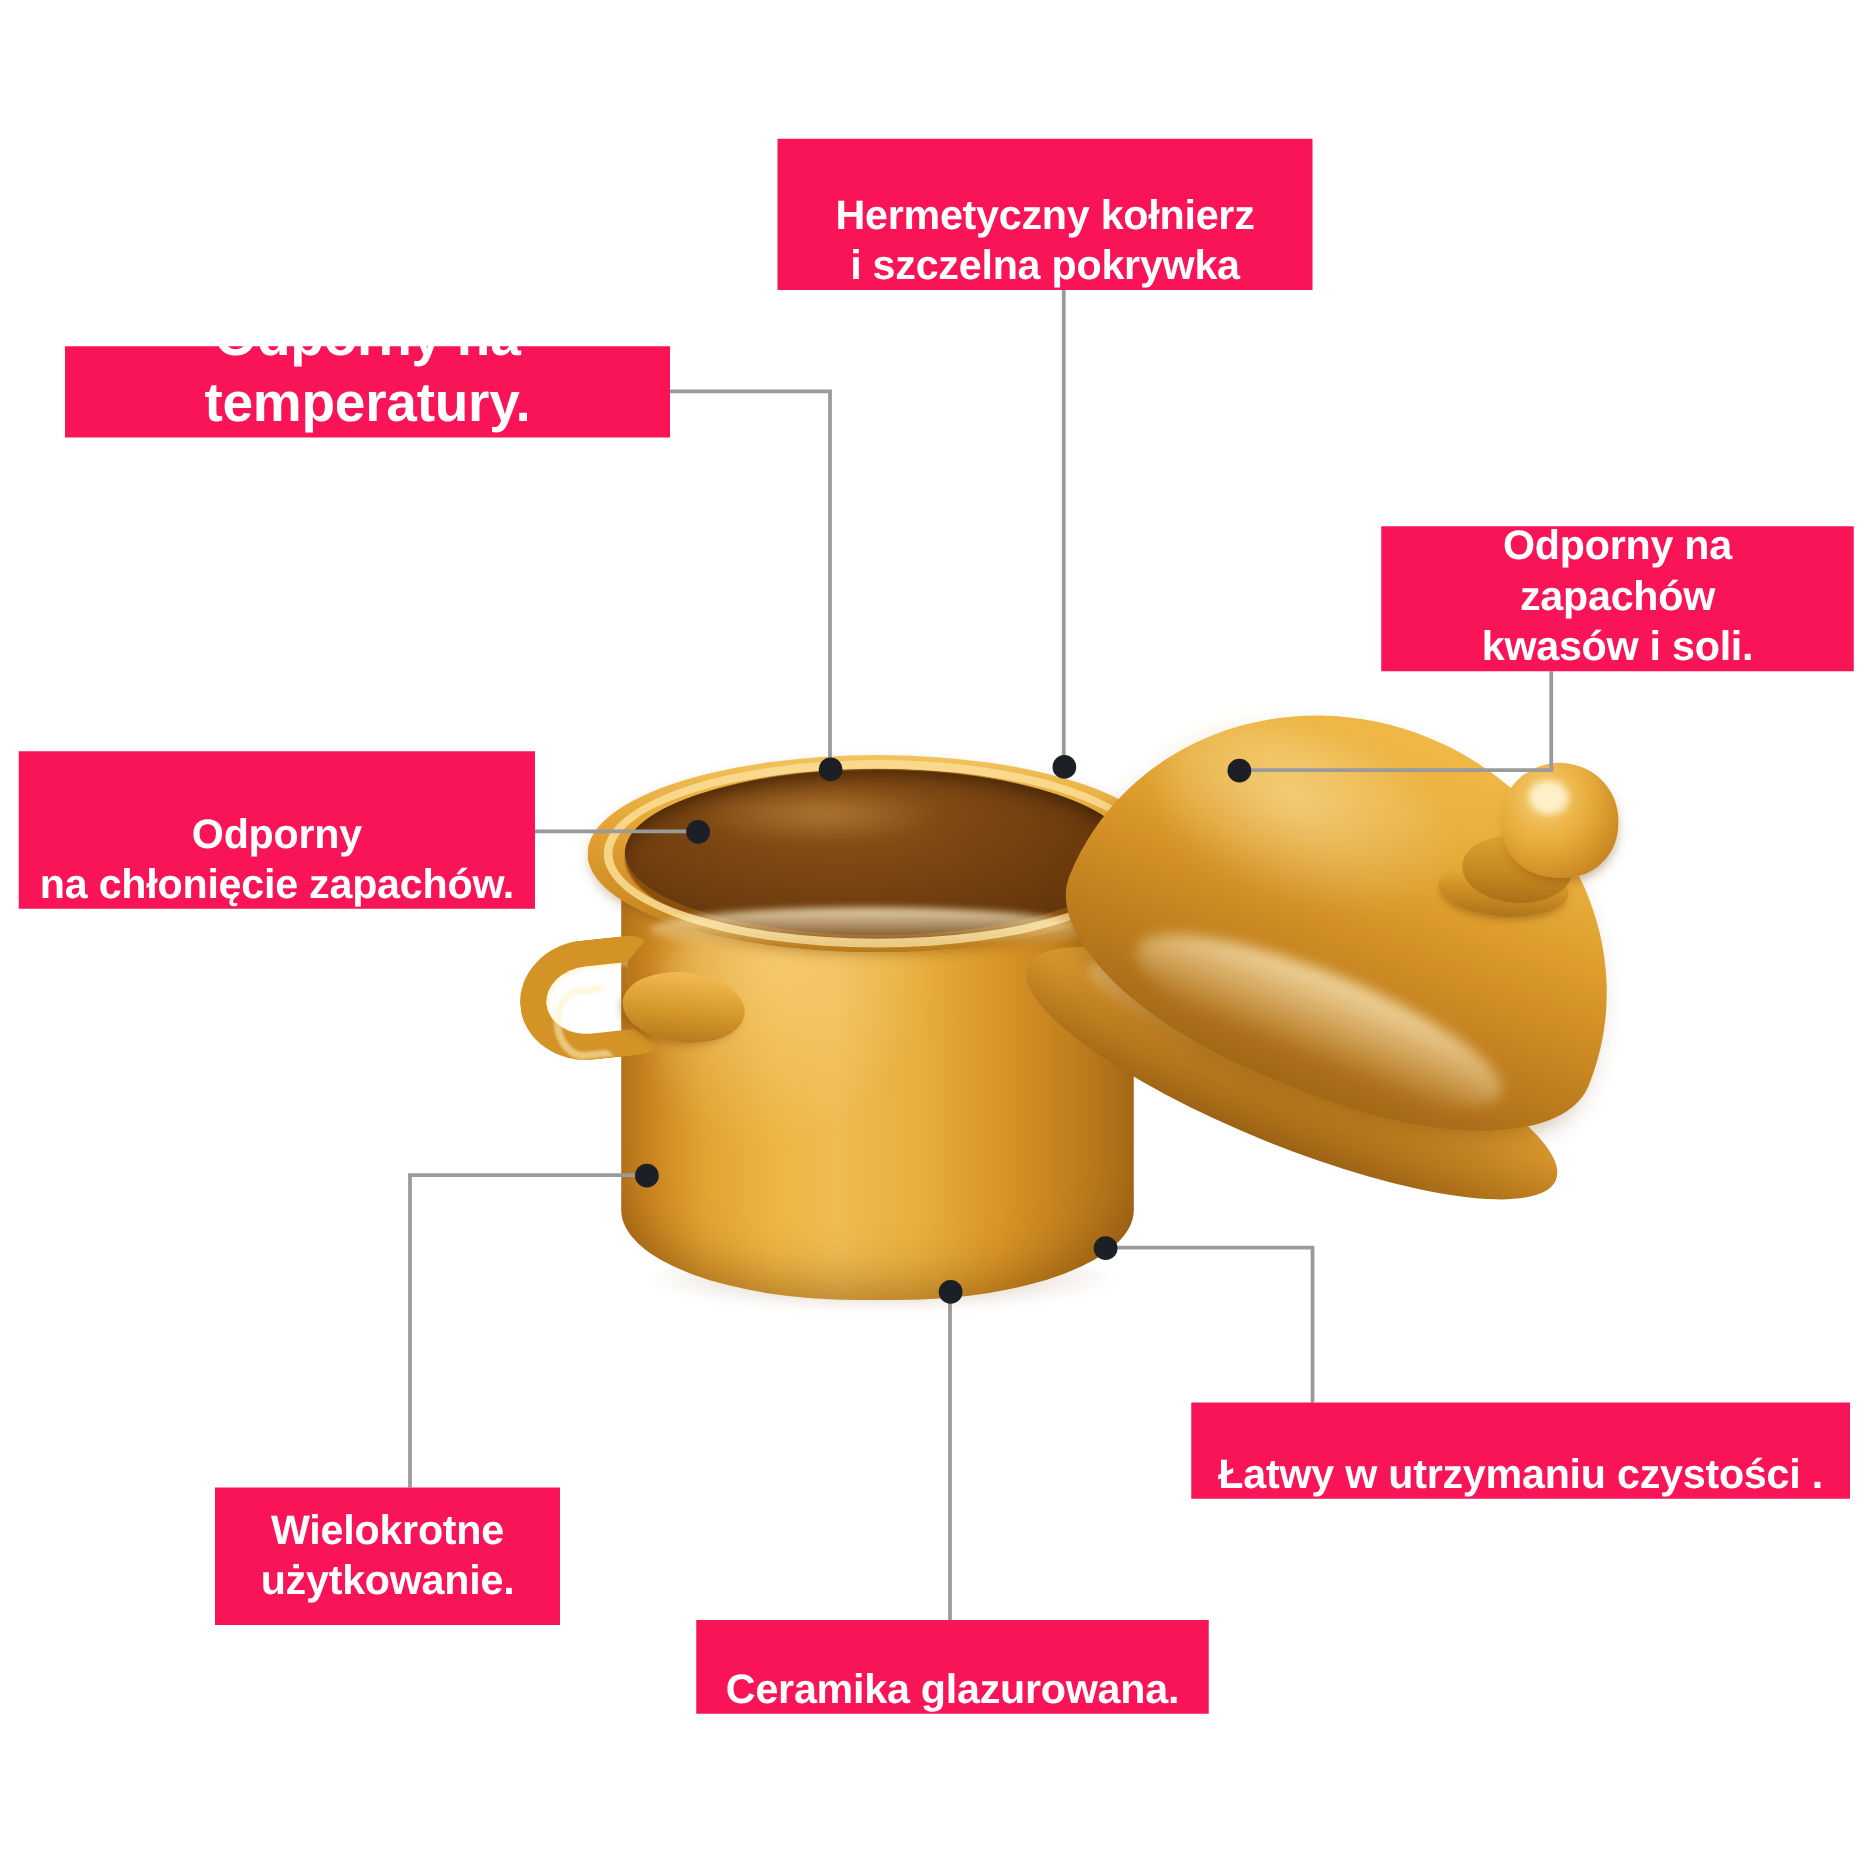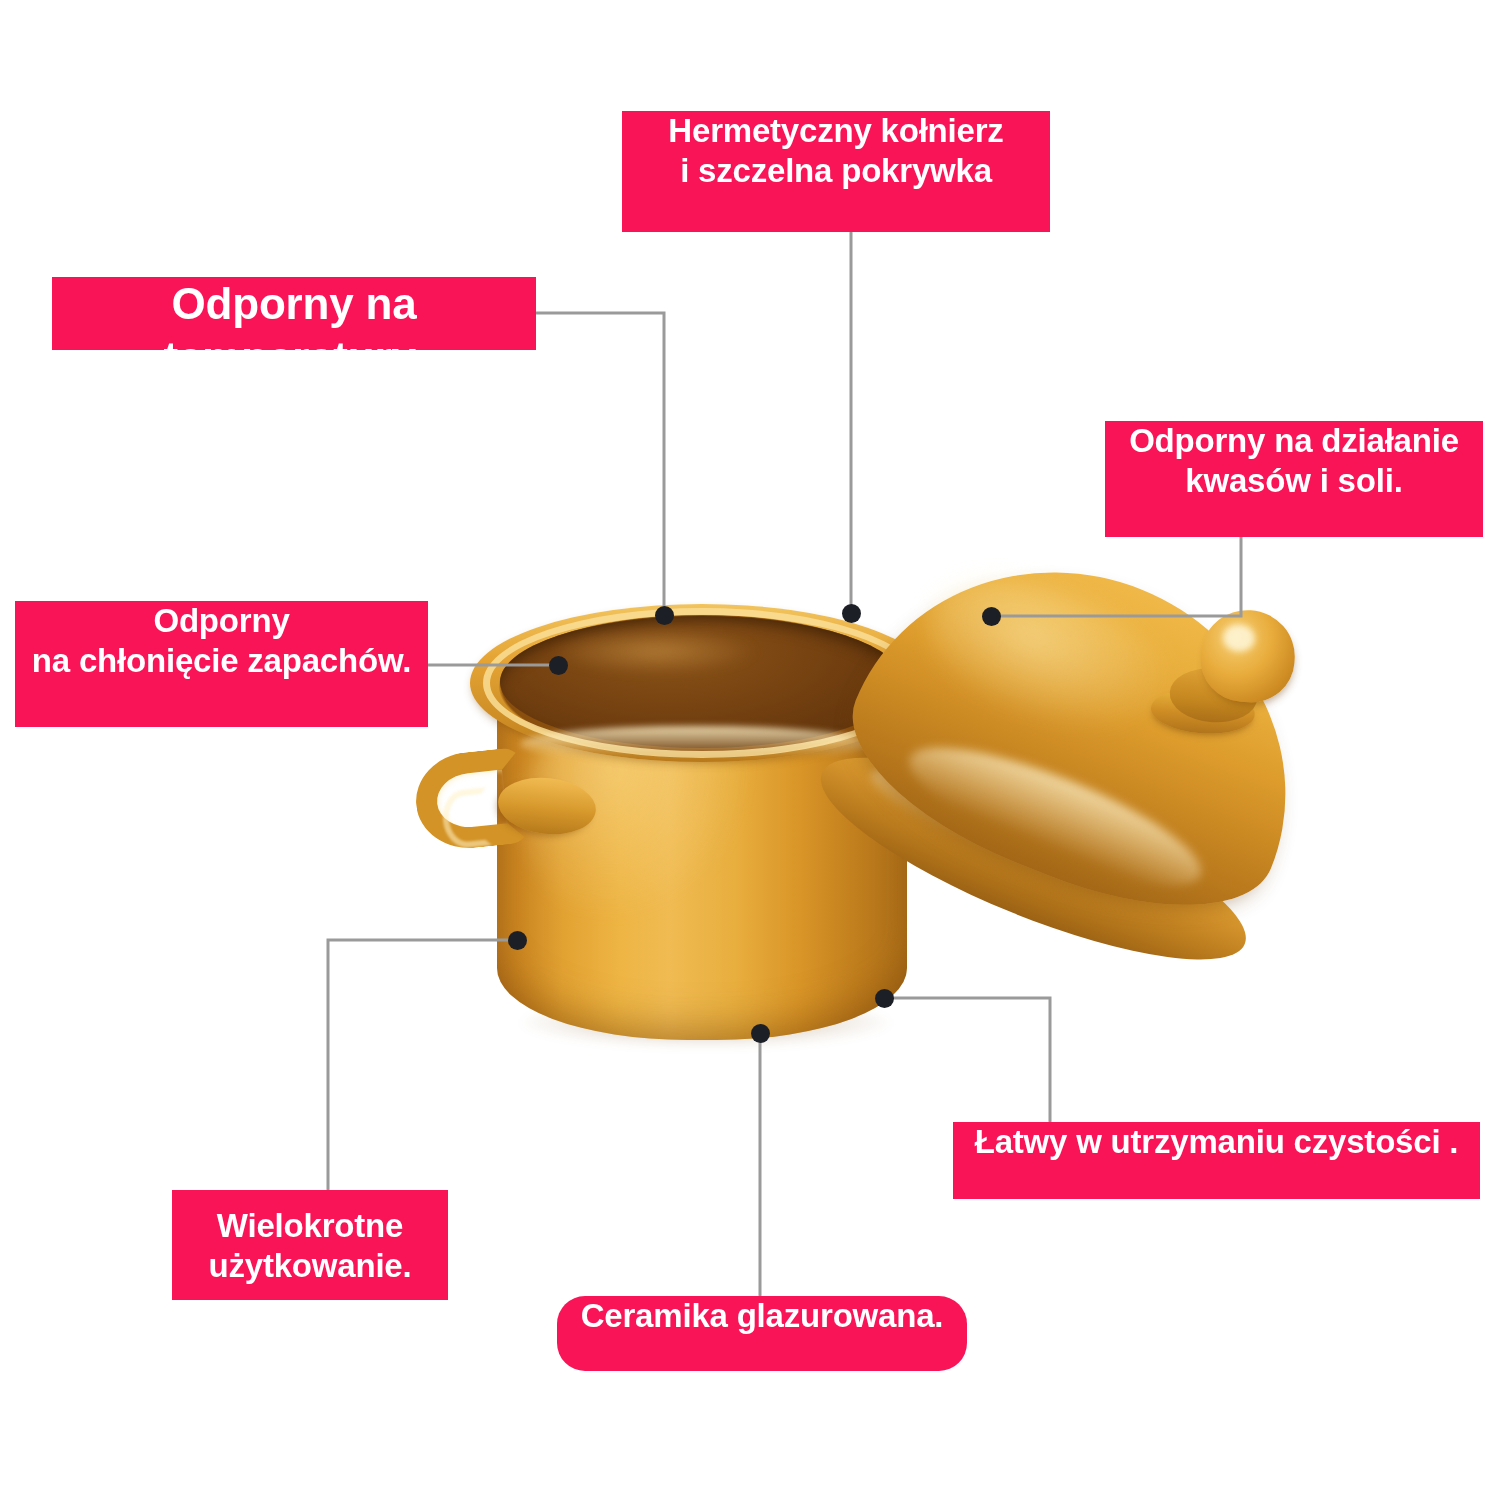--- a/index.html
+++ b/index.html
@@ -29,37 +29,37 @@
   }
 
   
   .label-box {
     position: absolute;
     background: #F91458;
     color: #ffffff;
     font-weight: bold;
     line-height: 1.22;
     display: flex;
-    align-items: flex-start;
+    align-items: flex-end;
     justify-content: center;
     text-align: center;
     box-sizing: border-box;
     z-index: 5;
     letter-spacing: -0.2px;
   }
   .label-box span { display: block; white-space: pre-line; }
 
   
   #lbl-hermetyczny { left: 622px;  top: 111px;  width: 428px;  height: 121px; font-size: 33px; padding: 0 16px; }
   #lbl-temperatury { left: 52px;   top: 277px;  width: 484px;  height: 73px;  font-size: 44px; padding: 0 16px; }
   #lbl-kwasow      { left: 1105px; top: 421px;  width: 378px;  height: 116px; font-size: 33px; padding: 0 18px; }
   #lbl-zapachow    { left: 15px;   top: 601px;  width: 413px;  height: 126px; font-size: 33px; padding: 0 16px; }
   #lbl-latwy       { left: 953px;  top: 1122px; width: 527px;  height: 77px;  font-size: 33px; padding: 0 18px; }
   #lbl-wielokrotne { left: 172px;  top: 1190px; width: 276px;  height: 110px; font-size: 33px; padding: 16px 14px; }
-  #lbl-ceramika    { left: 557px;  top: 1296px; width: 410px;  height: 75px;  font-size: 33px; padding: 0 16px; border-radius: 28px; }
+  #lbl-ceramika    { left: 557px;  top: 1296px; width: 410px;  height: 75px;  font-size: 33px; padding: 0 16px; }
 
   
   #product {
     position: absolute;
     left: 0; top: 0;
     width: 1500px;
     height: 1500px;
     z-index: 1;
   }
 
@@ -368,21 +368,21 @@
   <div class="label-box" id="lbl-hermetyczny">
     <span>Hermetyczny kołnierz
 i szczelna pokrywka</span>
   </div>
 
   <div class="label-box" id="lbl-temperatury">
     <span>Odporny na temperatury.</span>
   </div>
 
   <div class="label-box" id="lbl-kwasow">
-    <span>Odporny na działanie
+    <span>Odporny na zapachów
 kwasów i soli.</span>
   </div>
 
   <div class="label-box" id="lbl-zapachow">
     <span>Odporny
 na chłonięcie zapachów.</span>
   </div>
 
   <div class="label-box" id="lbl-latwy">
     <span>Łatwy w utrzymaniu czystości .</span>

